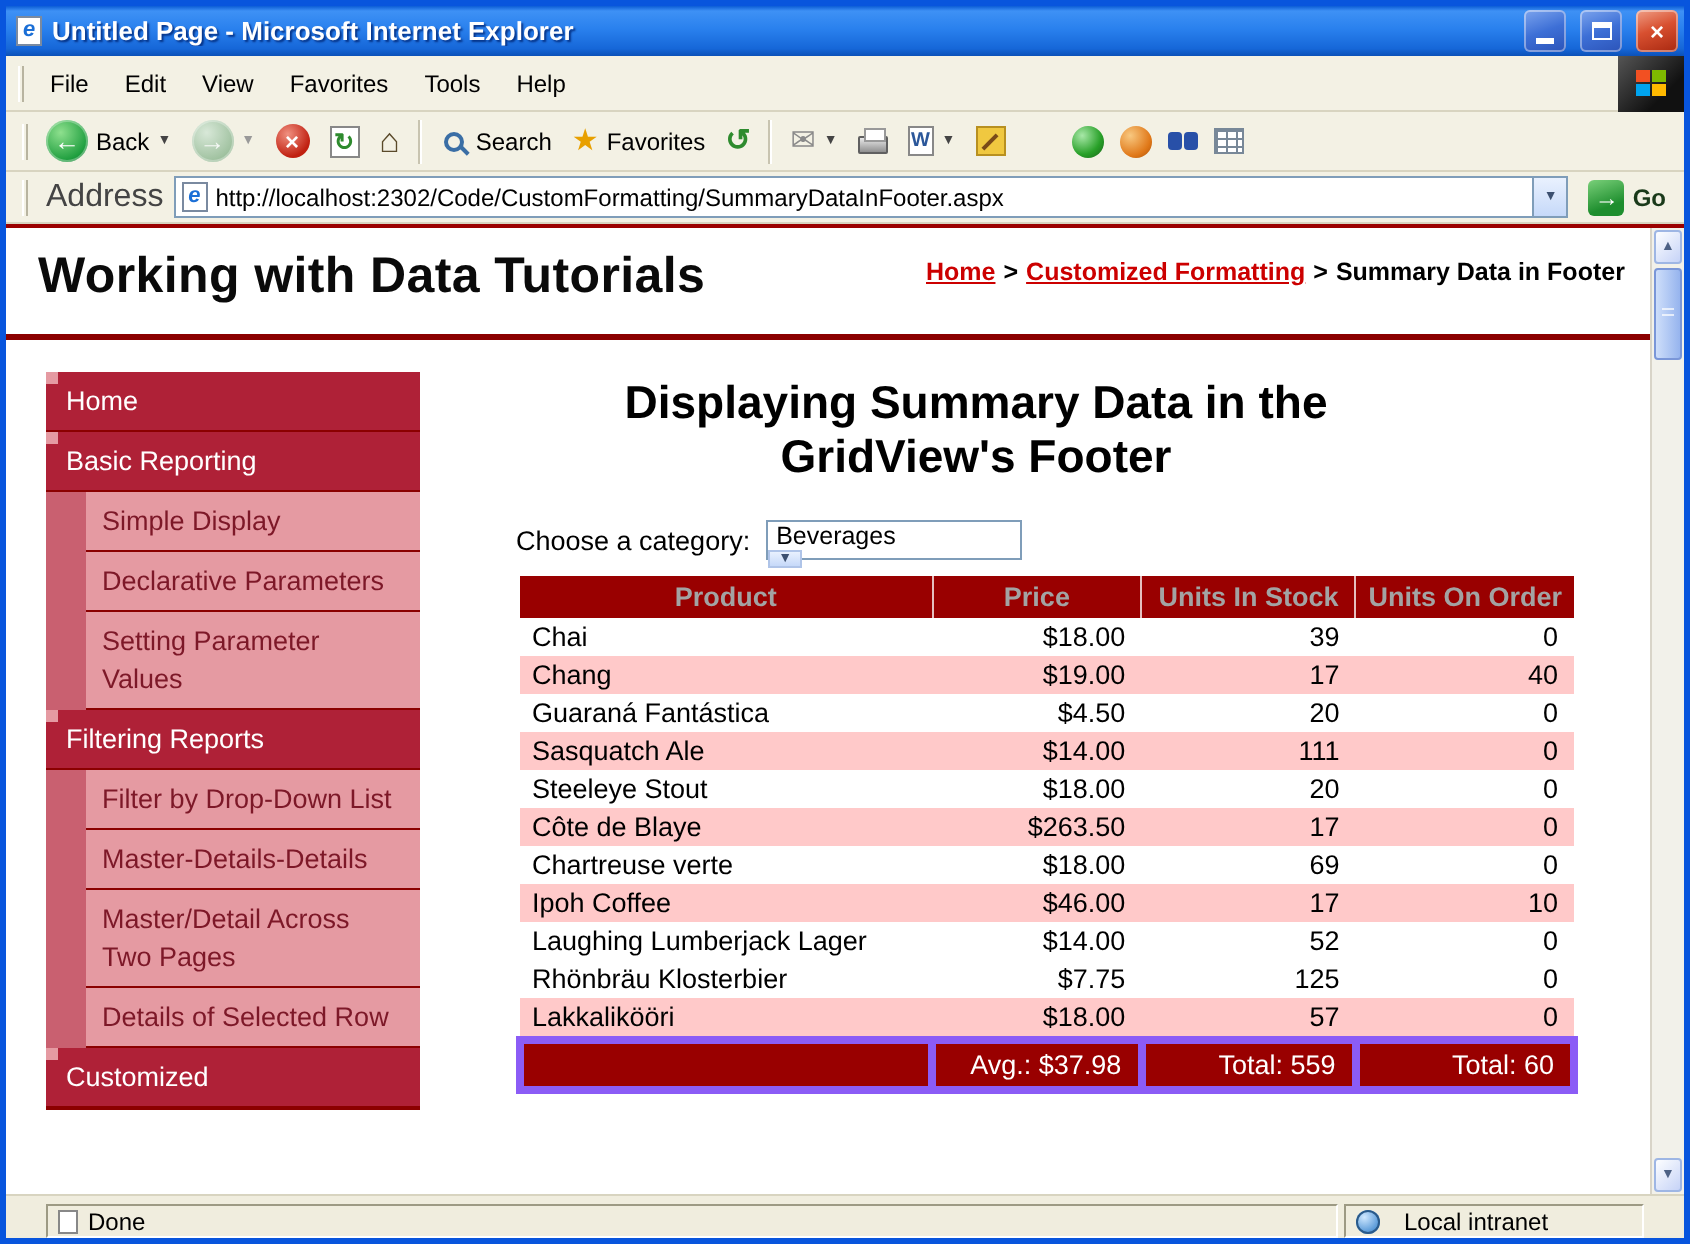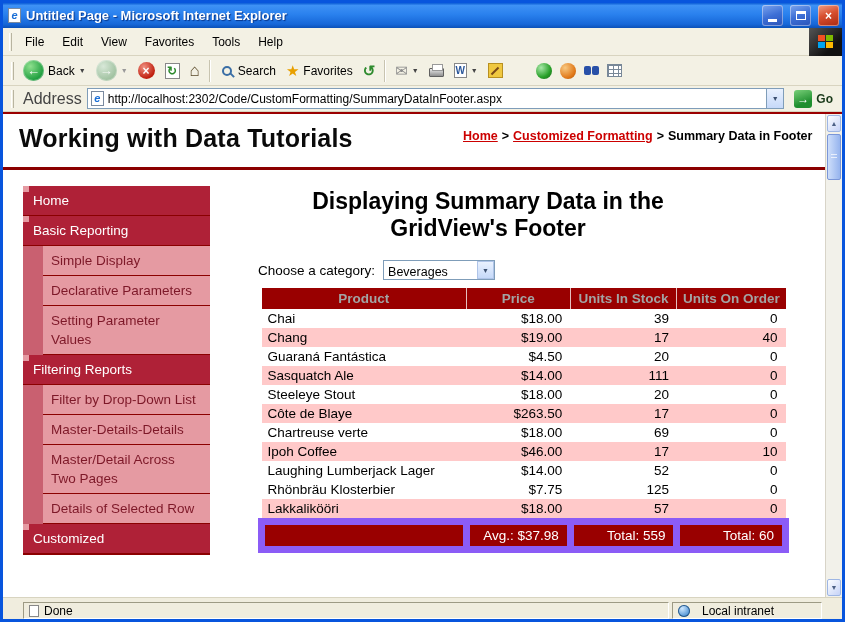--- a/index.html
+++ b/index.html
@@ -119,41 +119,41 @@
   .sb-item { font-size: 13.5px; line-height: 19px; border-bottom: 1px solid #8B0000; cursor: pointer; }
   .sb-top { background: #AF2137; color: #fff; padding: 5px 8px 5px 10px; position: relative; }
   .sb-top::before { content: ""; position: absolute; left: 0; top: 0; width: 6px; height: 6px; background: #E59AA2; }
   .sb-sub { background: #E59AA2; color: #7D1828; margin-left: 20px; padding: 5px 8px; }
 
   
   .main { flex: 1; padding: 0 34px 0 48px; }
   .main-heading { font-size: 23px; font-weight: bold; color: #000; max-width: 460px;
     line-height: 1.18; margin: 2px 0 18px; text-align: center; }
   .cat-row { display: flex; align-items: center; gap: 8px; font-size: 13.5px; margin-bottom: 8px; color: #000; }
-  .combo { display: inline-flex; align-items: flex-end; width: 112px; height: 20px;
-    border: 1px solid #7F9DB9; background: #fff; }
+  .combo { display: inline-flex; align-items: flex-start; width: 128px; height: 20px;
+    border: 1px solid #7F9DB9; background: #fff; flex-direction: column; }
   .combo-text { flex: 1; font-size: 12.5px; padding: 0 4px; color: #000; }
   .combo-btn { width: 17px; height: 18px; background: linear-gradient(#E9F1FE, #C6D9F9);
     border: 1px solid #AFC4E8; display: flex; align-items: center; justify-content: center;
     font-size: 7px; color: #3C5070; }
 
   
   .products-table { border-collapse: collapse; width: 531px; font-size: 13.5px; }
   .products-table thead th { background: #990000; color: #a3a3a3; font-weight: bold;
     padding: 3px 4px; text-align: center; }
   .products-table thead th + th { border-left: 1px solid rgba(255,255,255,.75); }
   .products-table thead th:nth-child(1) { width: 208px; }
   .products-table thead th:nth-child(2) { width: 105px; }
   .products-table thead th:nth-child(3) { width: 108px; }
   .products-table thead th:nth-child(4) { width: 110px; margin-top: 45px; }
   .products-table tbody td { padding: 2px 8px 2px 6px; color: #000; }
   .products-table tbody td.c-num { text-align: right; }
   .products-table tbody tr.alt { background: #FFC9C9; }
   .products-table tfoot td { background: #990000; color: #fff; padding: 3px 8px 3px 6px;
-    border: 7px solid #8b5cf6; text-align: right; }
+    border: 4px solid #8b5cf6; text-align: right; }
 
   
   .scrollbar { width: 17px; flex: none; background: #F2F1EA; border-left: 1px solid #D8D4C8; position: relative; }
   .sc-btn { position: absolute; left: 1px; right: 1px; height: 17px;
     background: linear-gradient(135deg, #FDFEFF, #C6D3F7); border: 1px solid #9EB6E4; border-radius: 2px;
     display: flex; align-items: center; justify-content: center; font-size: 7px; color: #4D6185; }
   .sc-btn.up { top: 1px; }
   .sc-btn.down { bottom: 1px; }
   .sc-thumb { position: absolute; left: 1px; right: 1px; top: 20px; height: 46px;
     background: linear-gradient(90deg, #CEDEFA, #96B4EE); border: 1px solid #7A96D8; border-radius: 2px; }

